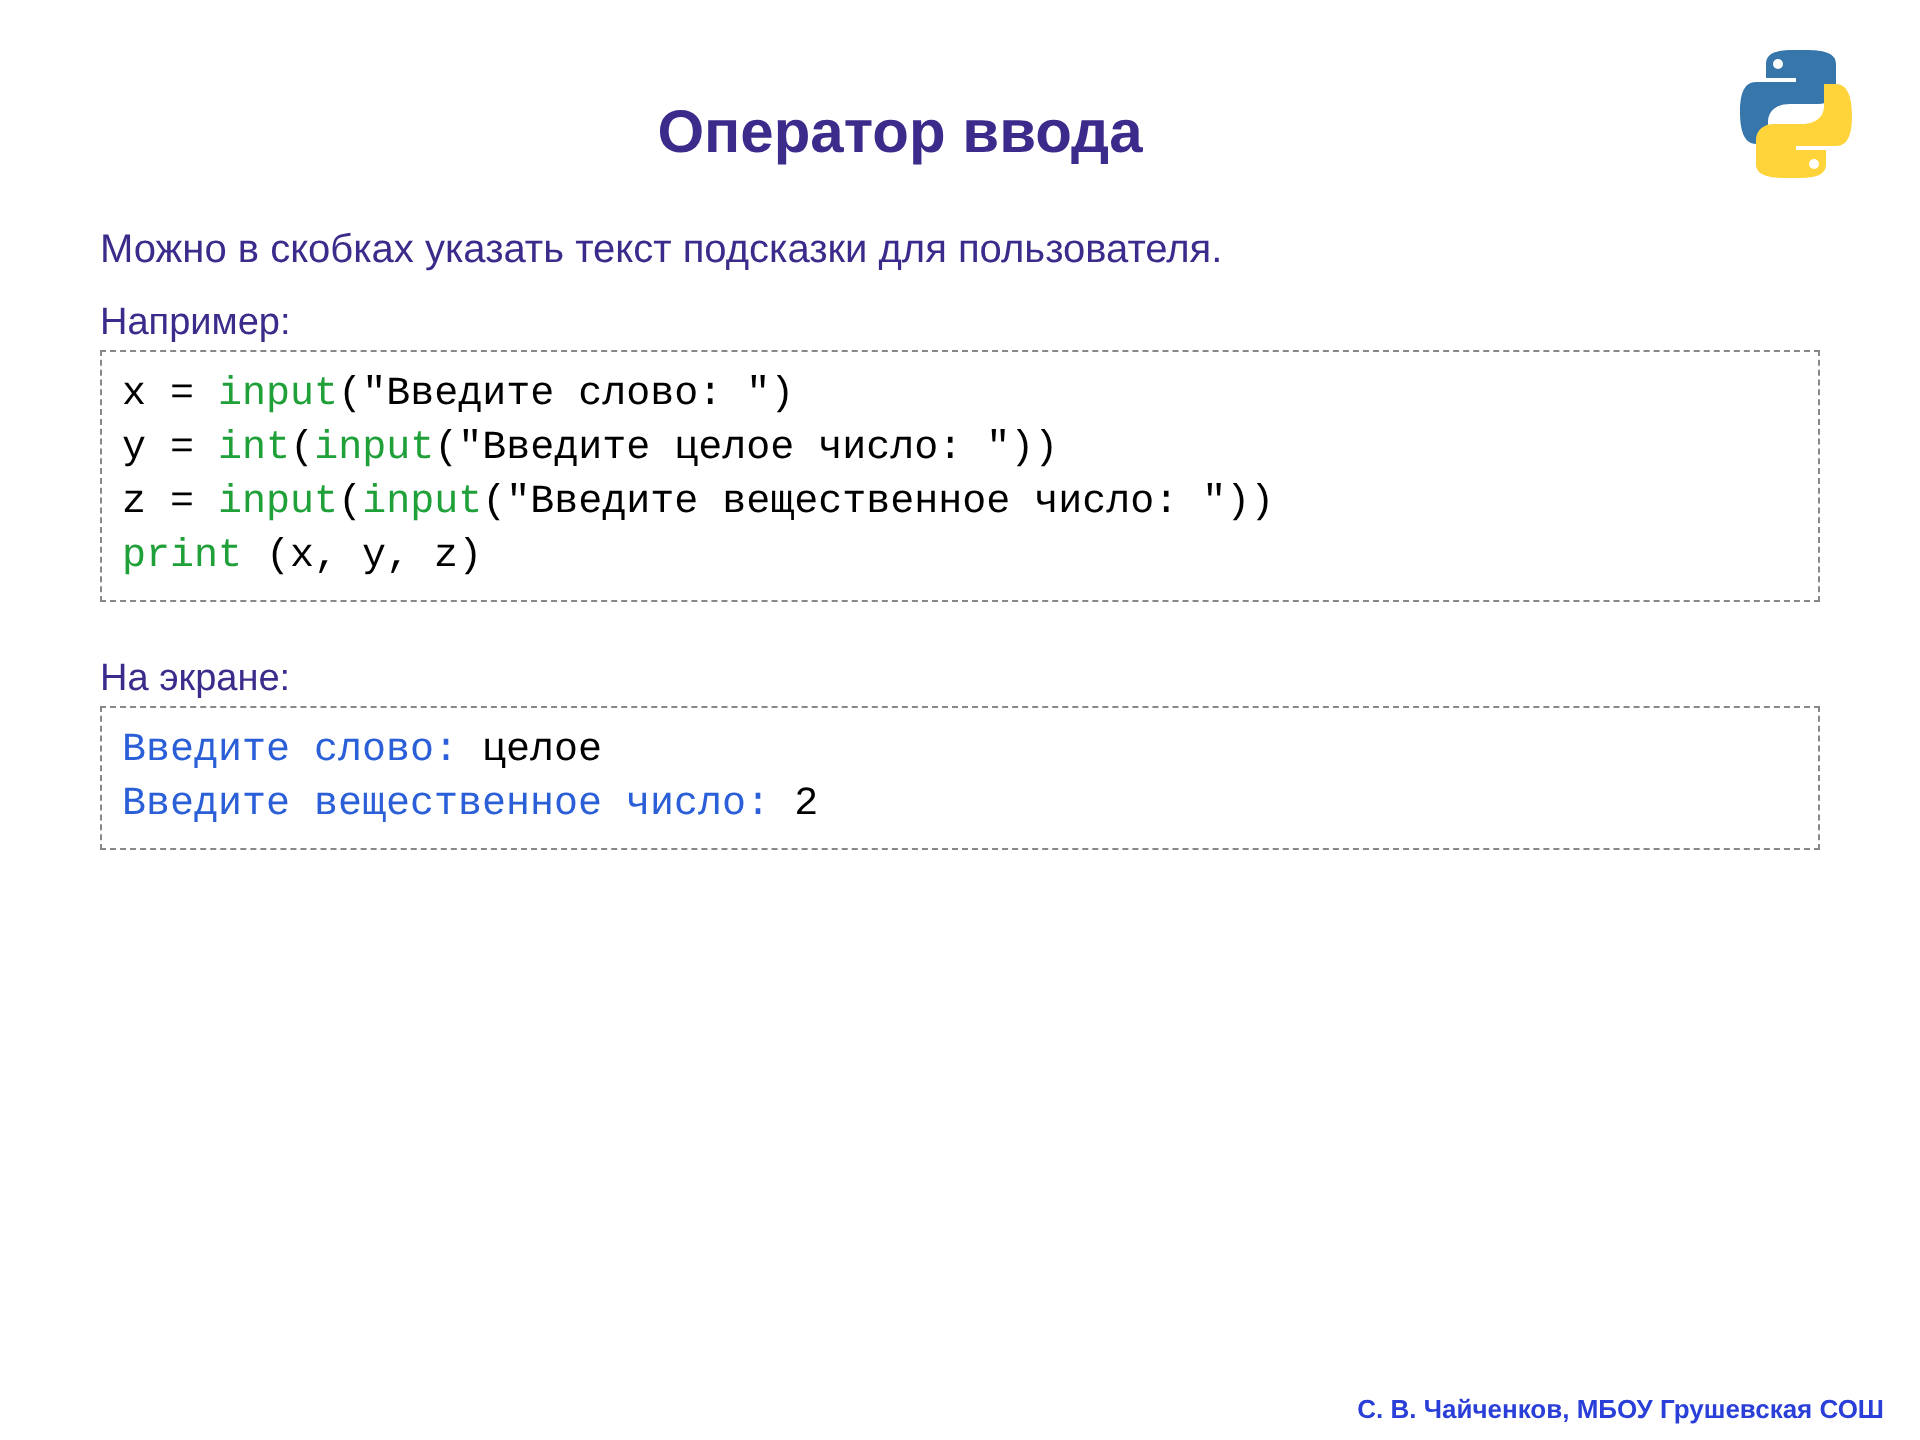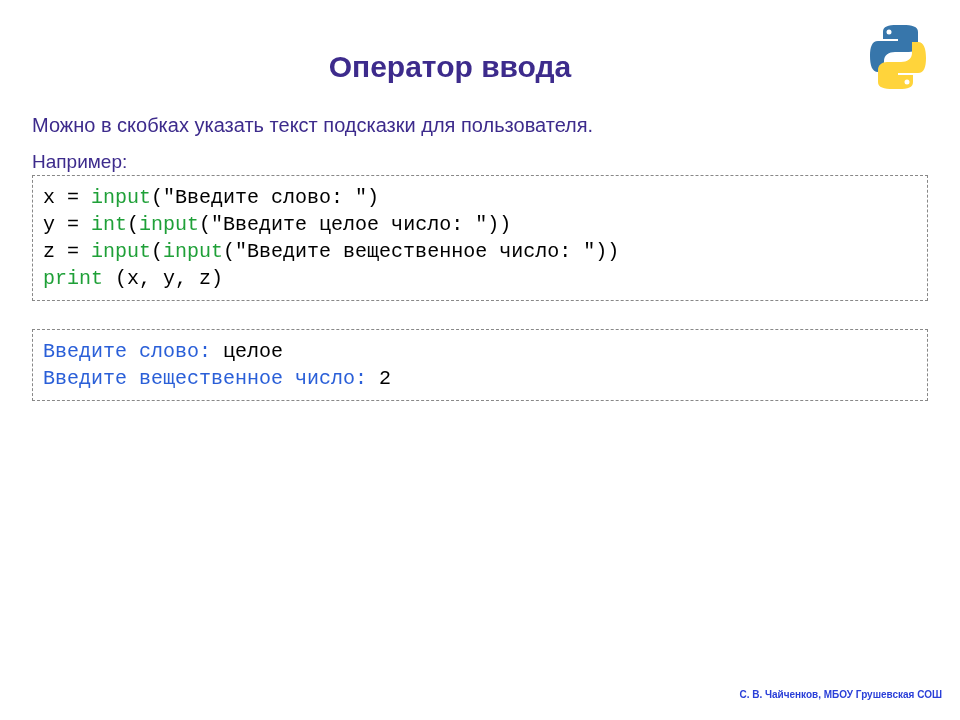--- a/index.html
+++ b/index.html
@@ -21,21 +21,21 @@
     margin-left: -60px;
   }
   .logo {
     position: absolute;
     top: 22px;
     right: 30px;
     width: 64px;
     height: 70px;
   }
   .content {
-    padding: 0 32px;
+    padding: 0 50px;
   }
   .intro-text {
     color: #3d2b8c;
     font-size: 20px;
     margin-bottom: 14px;
   }
   .label-italic {
     color: #3d2b8c;
     font-size: 19px;
     margin-bottom: 2px;
@@ -51,24 +51,24 @@
   }
   .output-box .prompt { color: #2a5fd8; margin-top: 11px; }
   .output-box .user-in { color: #000; }
   .code-box .var { color: #000; }
   .code-box .op { color: #000; }
   .code-box .func { color: #1fa038; }
   .code-box .paren { color: #000; }
   .code-box .str { color: #000; }
   .footer {
     position: absolute;
-    bottom: 20px;
+    bottom: 8px;
     right: 18px;
     color: #2a3fd8;
-    font-size: 10px;
+    font-size: 13px;
     font-weight: bold;
   }
 </style>
 </head>
 <body>
 
 <div class="logo">
   <svg viewBox="0 0 64 70" width="64" height="70">
     <path fill="#3776ab" d="M31 3c-9 0-14 1.5-14 7v7h15v2H12c-6 0-8 6-8 15s2 16 8 16h6V39c0-6 5-9 11-9h14c5 0 9-3 9-8V10c0-5.5-6-7-15-7H31z"></path>
     <circle cx="23" cy="10" r="2.5" fill="#fff"></circle>
@@ -84,20 +84,21 @@
 
   <p class="label-italic">Например:</p>
 
   <div class="code-box">
     <div><span class="var">x</span><span class="op"> = </span><span class="func">input</span><span class="paren">(</span><span class="str">"Введите слово: "</span><span class="paren">)</span></div>
     <div><span class="var">y</span><span class="op"> = </span><span class="func">int</span><span class="paren">(</span><span class="func">input</span><span class="paren">(</span><span class="str">"Введите целое число: "</span><span class="paren">))</span></div>
     <div><span class="var">z</span><span class="op"> = </span><span class="func">input</span><span class="paren">(</span><span class="func">input</span><span class="paren">(</span><span class="str">"Введите вещественное число: "</span><span class="paren">))</span></div>
     <div><span class="func">print</span><span> </span><span class="paren">(</span><span class="var">x, y, z</span><span class="paren">)</span></div>
   </div>
 
+  <p class="label-italic">На экране:</p>
 
   <div class="output-box">
     <div><span class="prompt">Введите слово: </span><span class="user-in">целое</span></div>
     <div><span class="prompt">Введите вещественное число: </span><span class="user-in">2</span></div>
   </div>
 </div>
 
 <div class="footer">С. В. Чайченков, МБОУ Грушевская СОШ</div>
 
 </body></html>

